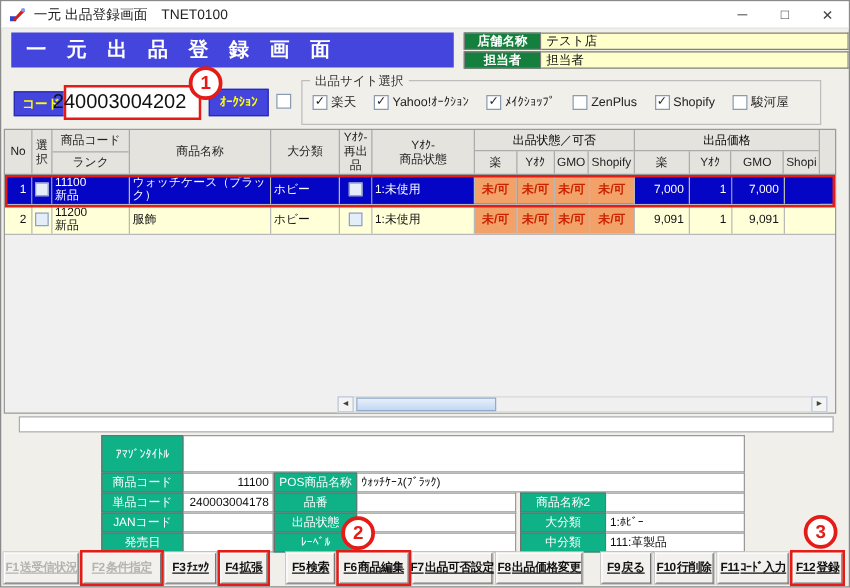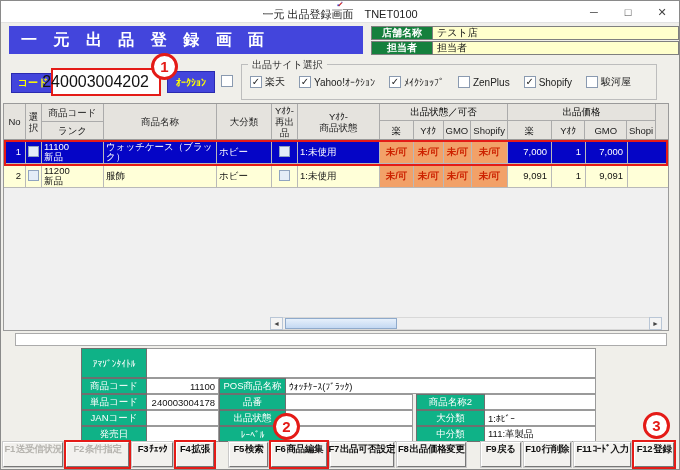--- a/index.html
+++ b/index.html
@@ -1,20 +1,20 @@
 <!DOCTYPE html>
 <html><head>
 <meta charset="utf-8">
 <style>
   * { margin:0; padding:0; box-sizing:border-box; }
   body { font-family:"Liberation Sans","DejaVu Sans",sans-serif; background:#888; }
   .screen { position:relative; width:680px; height:470px; background:#F0EFEA; border:1px solid #8a8a8a; overflow:hidden; }
 
   
-  .titlebar { position:absolute; left:0; top:0; width:100%; height:22px; background:#fff; display:flex; align-items:center; border-bottom:1px solid #e2e2e2;flex-direction:column; }
+  .titlebar { position:absolute; left:0; top:0; width:100%; height:22px; background:#fff; display:flex; align-items:center; border-bottom:1px solid #e2e2e2; }
   .app-icon { width:14px; height:14px; margin:0 6px 0 6px; }
   .title-text { font-size:11px; color:#222; }
   .win-controls { position:absolute; right:0; top:0; height:22px; display:flex; }
   .win-btn { width:34px; height:22px; display:flex; align-items:center; justify-content:center; font-size:11px; color:#444; cursor:default; }
 
   
   .banner { position:absolute; left:8px; top:25px; width:354px; height:28px; background:#4345DC; color:#fff; font-weight:bold; font-size:16px; letter-spacing:6px; display:flex; align-items:center; padding-left:12px; }
   .hdr-pair { position:absolute; display:flex; height:14px; }
   .hdr-label { width:62px; background:#15803d; color:#fff; font-size:10px; font-weight:bold; display:flex; align-items:center; justify-content:center; border:1px solid #7f7f7f; }
   .hdr-val { width:246px; background:#FFFFCC; font-size:10px; color:#111; display:flex; align-items:center; padding-left:4px; border:1px solid #7f7f7f; border-left:none; }
@@ -72,21 +72,21 @@
   .form { position:absolute; left:80px; top:347px; width:515px; height:94px; font-size:9.5px; }
   .frow { display:flex; height:16px; }
   .frow.tall { height:30px; }
   .flabel { background:#0FB287; color:#fff; display:flex; align-items:center; justify-content:center; border:1px solid #6f6f6f; font-size:9.5px; }
   .fval { background:#fff; color:#111; border:1px solid #9a9a9a; border-left:none; display:flex; align-items:center; padding:0 3px; overflow:hidden; }
   .fa{width:66px;} .fb{width:72px;} .fc{width:67px;} .fd{width:127px;} .fe{width:69px; margin-left:3px;} .ff{width:111px;}
   .fspan { flex:1; }
 
   
   .fkeys { position:absolute; left:2px; top:441px; right:2px; height:25px; display:flex; align-items:stretch; }
-  .fkey { height:25px; background:#F2F1EE; border:1px solid; border-color:#fff #777 #777 #fff; box-shadow:0 0 0 1px #c9c9c9; font-size:9.5px; font-weight:bold; color:#111; display:flex; justify-content:center; gap:1px; margin-right:3px; cursor:pointer; white-space:nowrap; letter-spacing:-0.3px; }
+  .fkey { height:25px; background:#F2F1EE; border:1px solid; border-color:#fff #777 #777 #fff; box-shadow:0 0 0 1px #c9c9c9; font-size:9.5px; font-weight:bold; color:#111; display:flex; align-items:center; justify-content:center; gap:1px; margin-right:3px; cursor:pointer; white-space:nowrap; letter-spacing:-0.3px;text-decoration:underline; }
   .fkey.dis { color:#B5B3AE; }
   .fkey.red { outline:2px solid #E41B17; outline-offset:0px; z-index:4; }
   .gap { width:12px; }
 
   
   .callout { position:absolute; width:27px; height:27px; border:3px solid #E41B17; border-radius:50%; background:#fff; color:#E41B17; font-weight:bold; font-size:15px; display:flex; align-items:center; justify-content:center; z-index:10; }
 </style>
 </head>
 <body>
 

